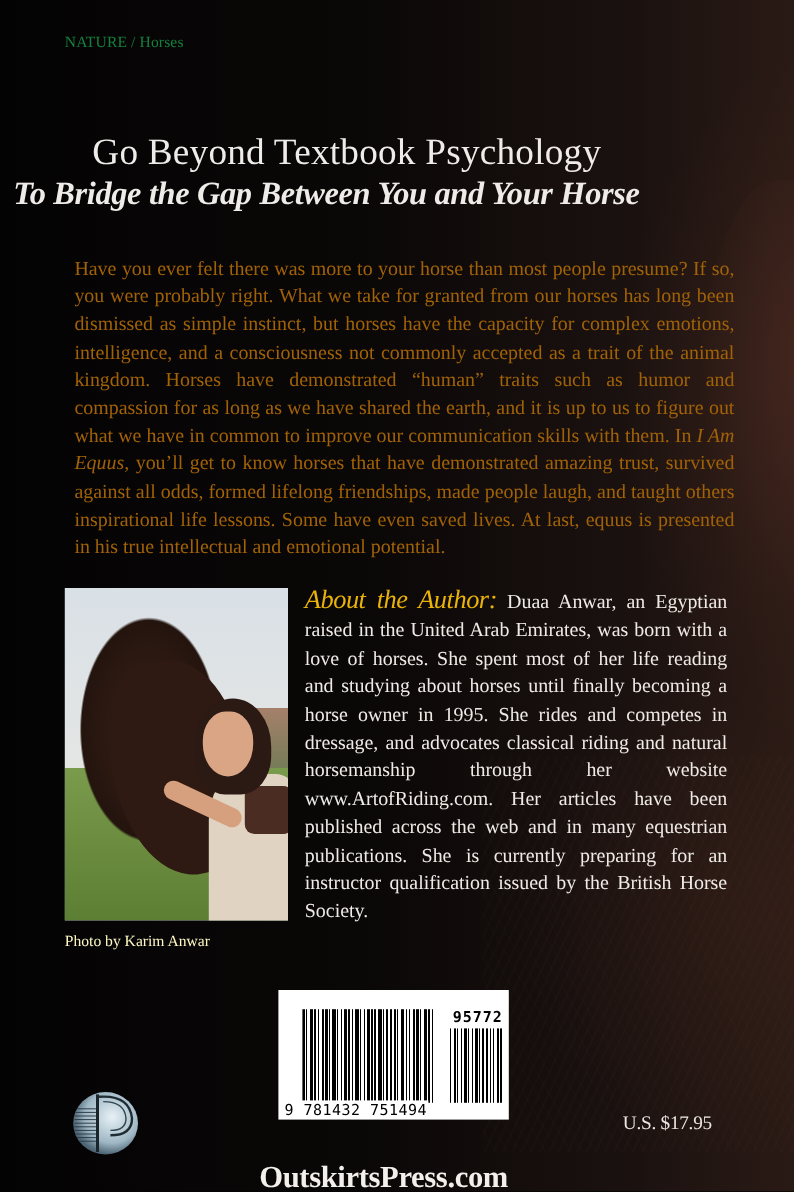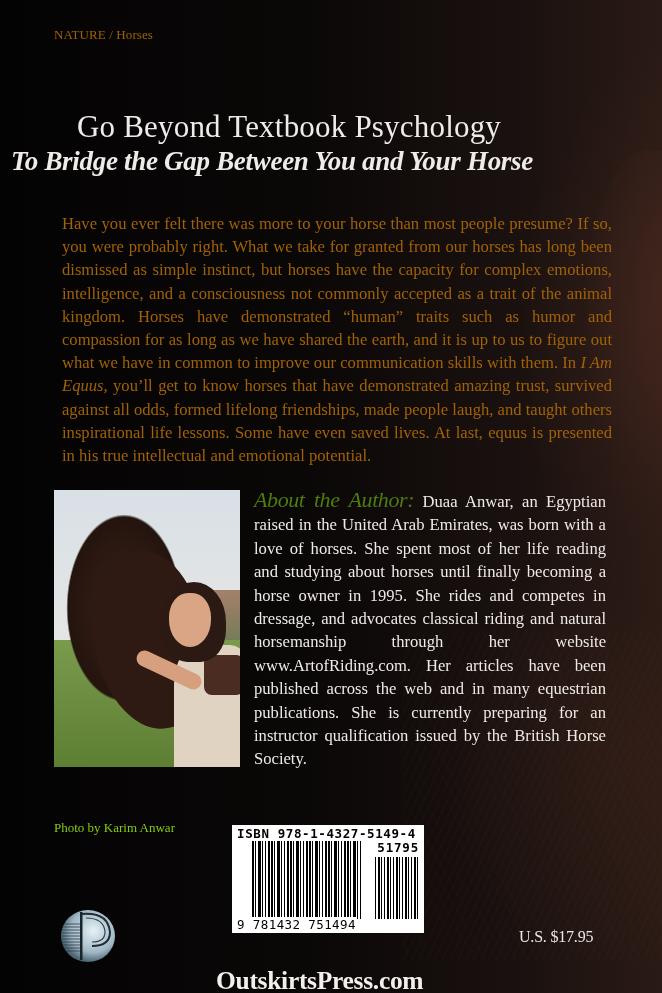--- a/index.html
+++ b/index.html
@@ -21,21 +21,21 @@
     background: repeating-linear-gradient(115deg, rgba(90,55,40,0.06) 0 2px, rgba(0,0,0,0) 2px 7px),
                 repeating-linear-gradient(60deg, rgba(90,55,40,0.05) 0 1px, rgba(0,0,0,0) 1px 9px);
   }
   .horse-silhouette {
     position: absolute; right: -40px; top: 150px; width: 120px; height: 360px;
     border-radius: 60% 0 0 50%;
     background: radial-gradient(ellipse at 70% 40%, rgba(80,45,35,0.45), rgba(0,0,0,0) 70%);
   }
   .category {
     position: absolute; left: 54px; top: 27px;
-    font-size: 13px; color: #a16207; letter-spacing: 0.1px;
+    font-size: 13px; color: #15803d; letter-spacing: 0.1px;
   }
   .headline {
     position: absolute; left: 0; width: 578px; text-align: center; top: 109px;
     font-size: 31px; font-weight: normal; color: #efebe8; margin: 0;
     letter-spacing: 0.2px;
   }
   .subhead {
     position: absolute; left: 0; width: 544px; text-align: center; top: 146px;
     font-size: 27px; font-style: italic; color: #efebe8; margin: 0;
     letter-spacing: -0.3px;
@@ -65,30 +65,30 @@
     background: #2b1913; border-radius: 50% 50% 40% 40%; }
   .photo .woman-face { position: absolute; left: 115px; top: 103px; width: 42px; height: 54px;
     background: #d9a585; border-radius: 45% 45% 50% 50%; }
   .photo .woman-body { position: absolute; left: 120px; top: 155px; width: 80px; height: 130px;
     background: #e1d3c2; border-radius: 30% 30% 0 0; }
   .photo .stripe { position: absolute; left: 150px; top: 165px; width: 40px; height: 40px;
     background: #4a2c22; border-radius: 8px; }
   .photo .arm { position: absolute; left: 80px; top: 172px; width: 70px; height: 16px;
     background: #d6a07e; border-radius: 8px; transform: rotate(25deg); }
   .photo-credit {
-    position: absolute; left: 54px; top: 820px;
-    font-size: 13px; color: #84cc16;
+    position: absolute; left: 54px; top: 776px;
+    font-size: 13px; color: #fef9c3;
   }
   .author-bio {
     position: absolute; left: 254px; top: 488px; width: 352px;
     font-size: 16.6px; line-height: 23.4px; text-align: justify;
     color: #efeae6; margin: 0;
   }
   .author-heading {
-    font-style: italic; font-size: 22px; letter-spacing: -0.4px; color: #4d7c0f;
+    font-style: italic; font-size: 22px; letter-spacing: -0.4px; color: #eab308;
   }
   .barcode-box {
     position: absolute; left: 232px; top: 825px; width: 192px; height: 108px;
     background: #ffffff; color: #000;
     font-family: "DejaVu Sans Mono", "Liberation Mono", monospace;
   }
   .isbn-text {
     position: absolute; left: 5px; top: 1px; font-size: 12.5px; font-weight: bold;
     letter-spacing: 0.6px;
   }
@@ -150,22 +150,21 @@
   <div class="stripe"></div>
   <div class="woman-hair"></div>
   <div class="woman-face"></div>
   <div class="arm"></div>
 </div>
 <div class="photo-credit">Photo by Karim Anwar</div>
 
 <p class="author-bio"><span class="author-heading">About the Author:</span><span> Duaa Anwar, an Egyptian raised in the United Arab Emirates, was born with a love of horses. She spent most of her life reading and studying about horses until finally becoming a horse owner in 1995. She rides and competes in dressage, and advocates classical riding and natural horsemanship through her website www.ArtofRiding.com. Her articles have been published across the web and in many equestrian publications. She is currently preparing for an instructor qualification issued by the British Horse Society.</span></p>
 
 <div class="barcode-box">
-  <div class="isbn-text">ISBN 978-1-4327-5149-4</div>
-  <div class="price-code">51795</div>
+  <div class="price-code">95772</div>
   <div class="bars-main"></div>
   <div class="bars-addon"></div>
   <div class="ean-digits"><span>9 781432 751494</span></div>
 </div>
 
 <div class="publisher-logo">
   <svg width="64" height="60" viewBox="0 0 64 60">
     <defs>
       <radialGradient id="lg" cx="60%" cy="40%" r="60%">
         <stop offset="0%" stop-color="#e7f1f6"></stop>

